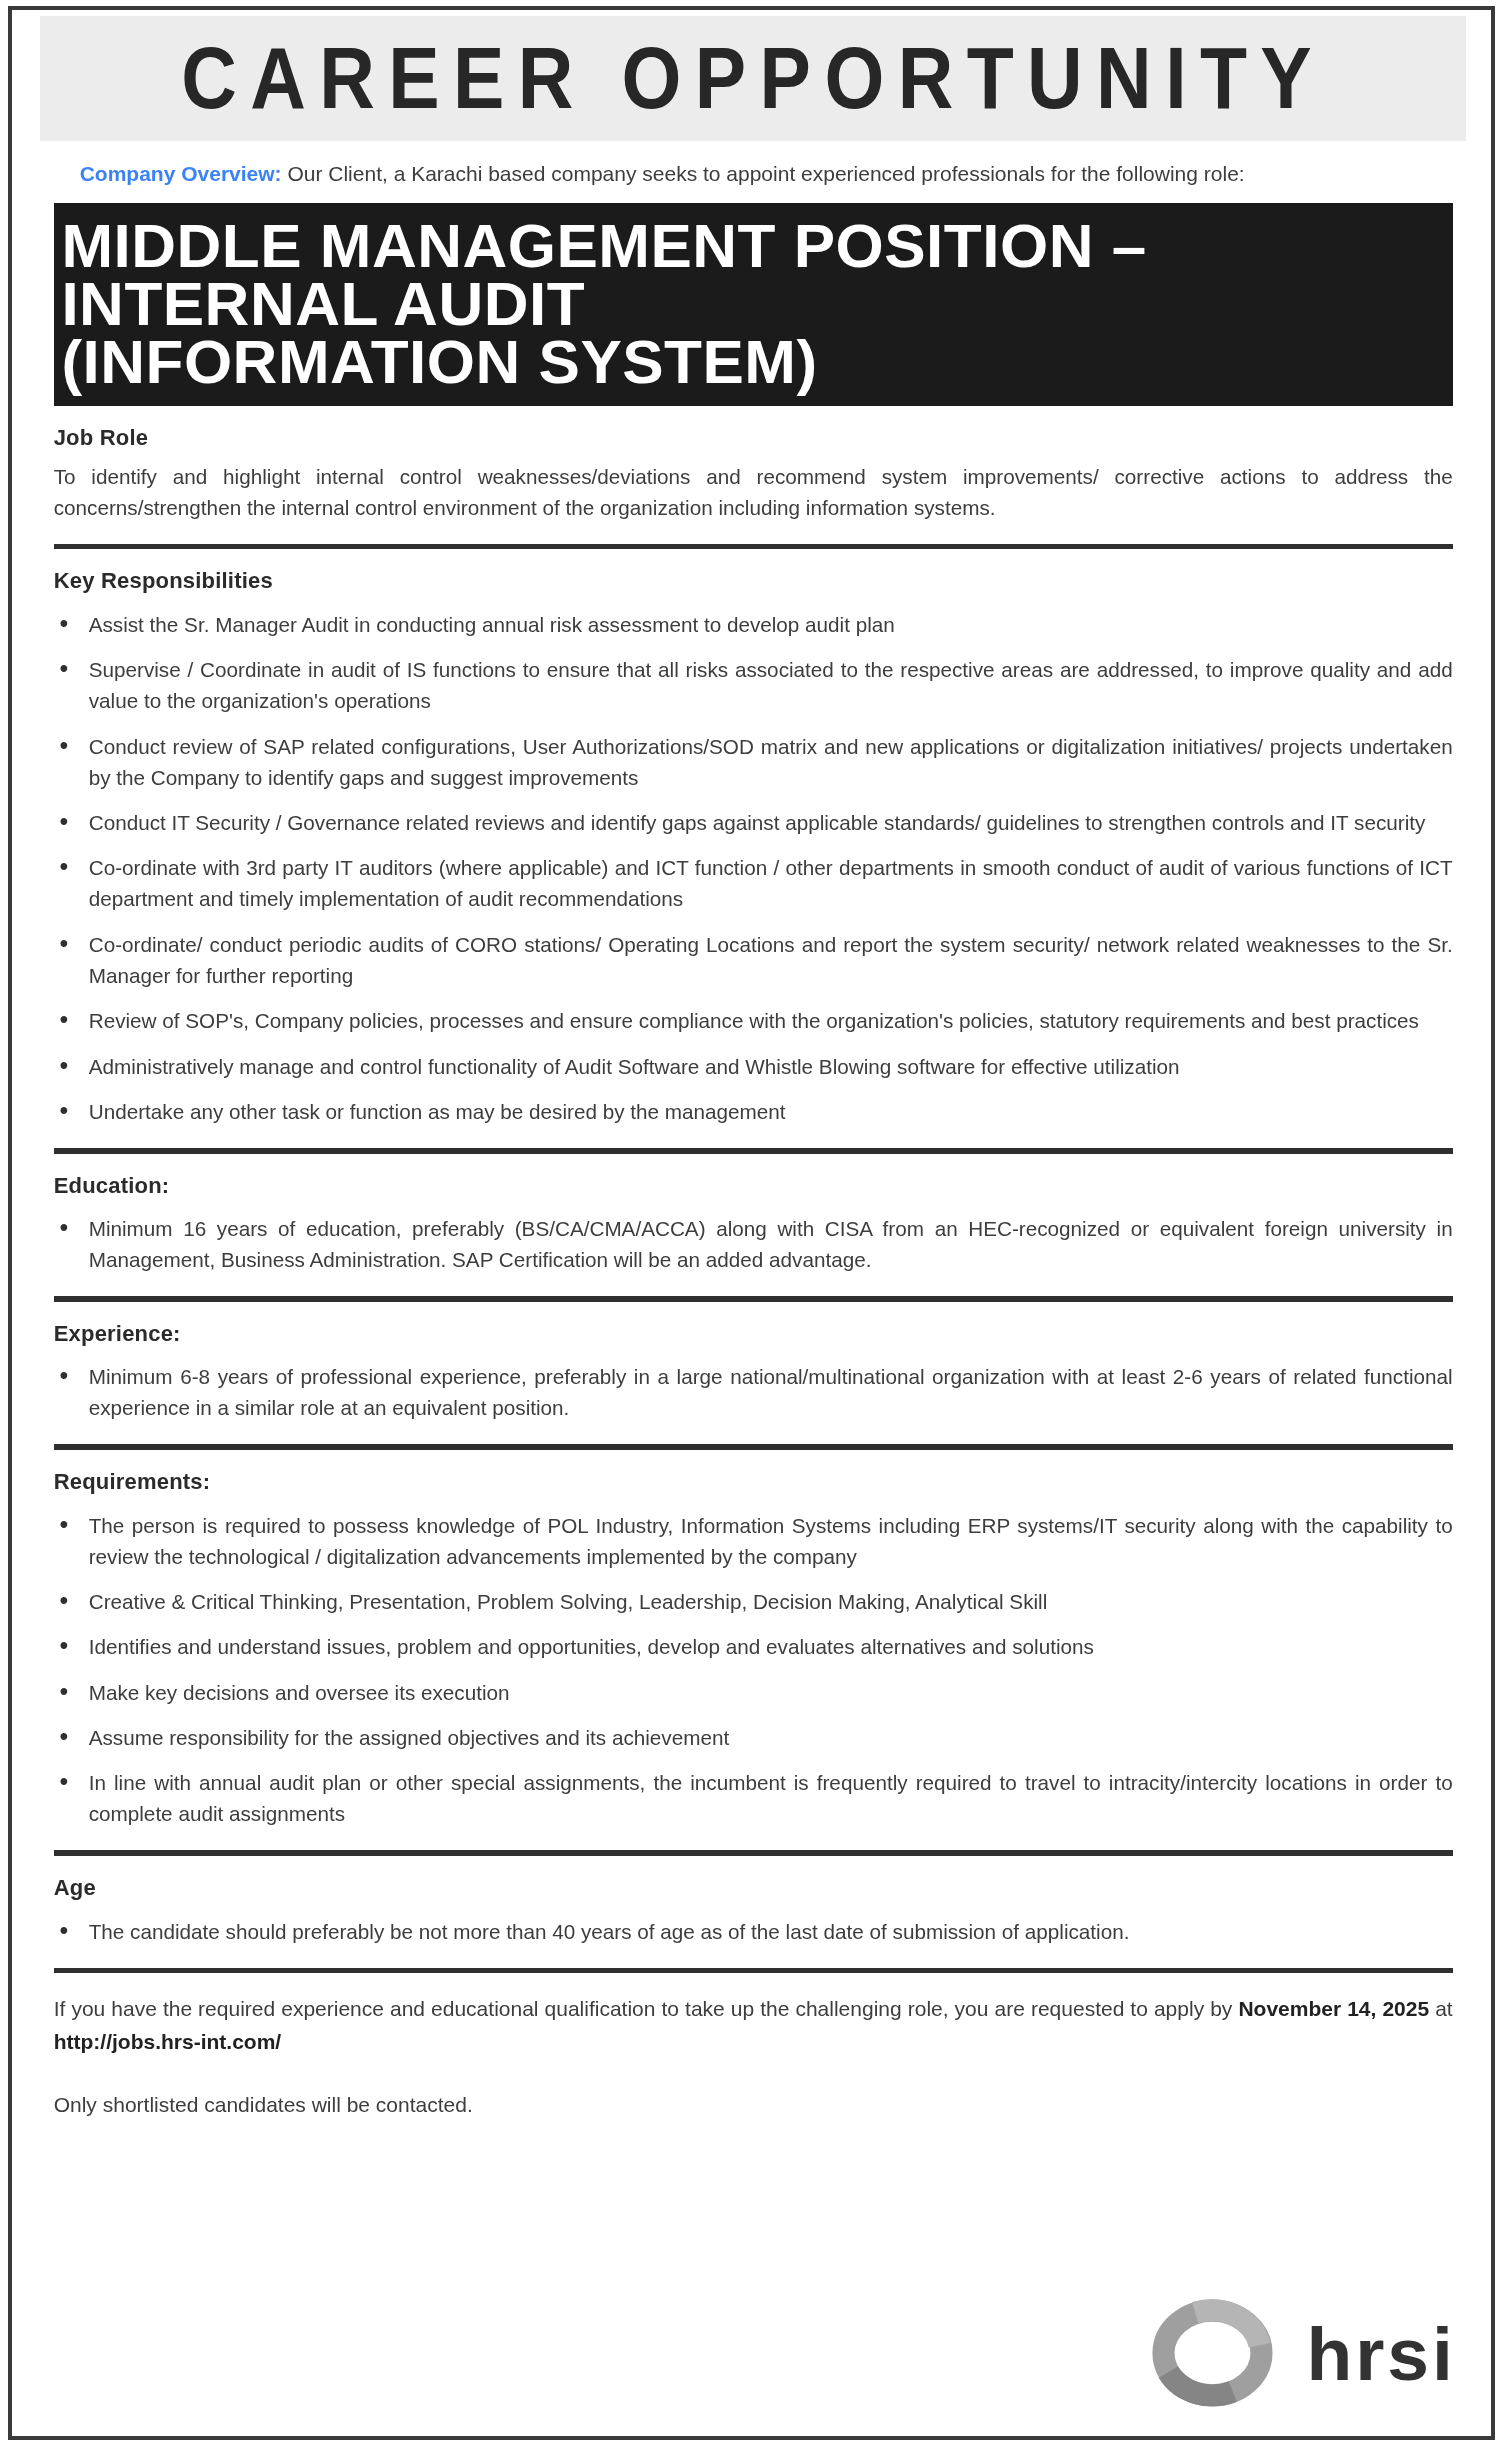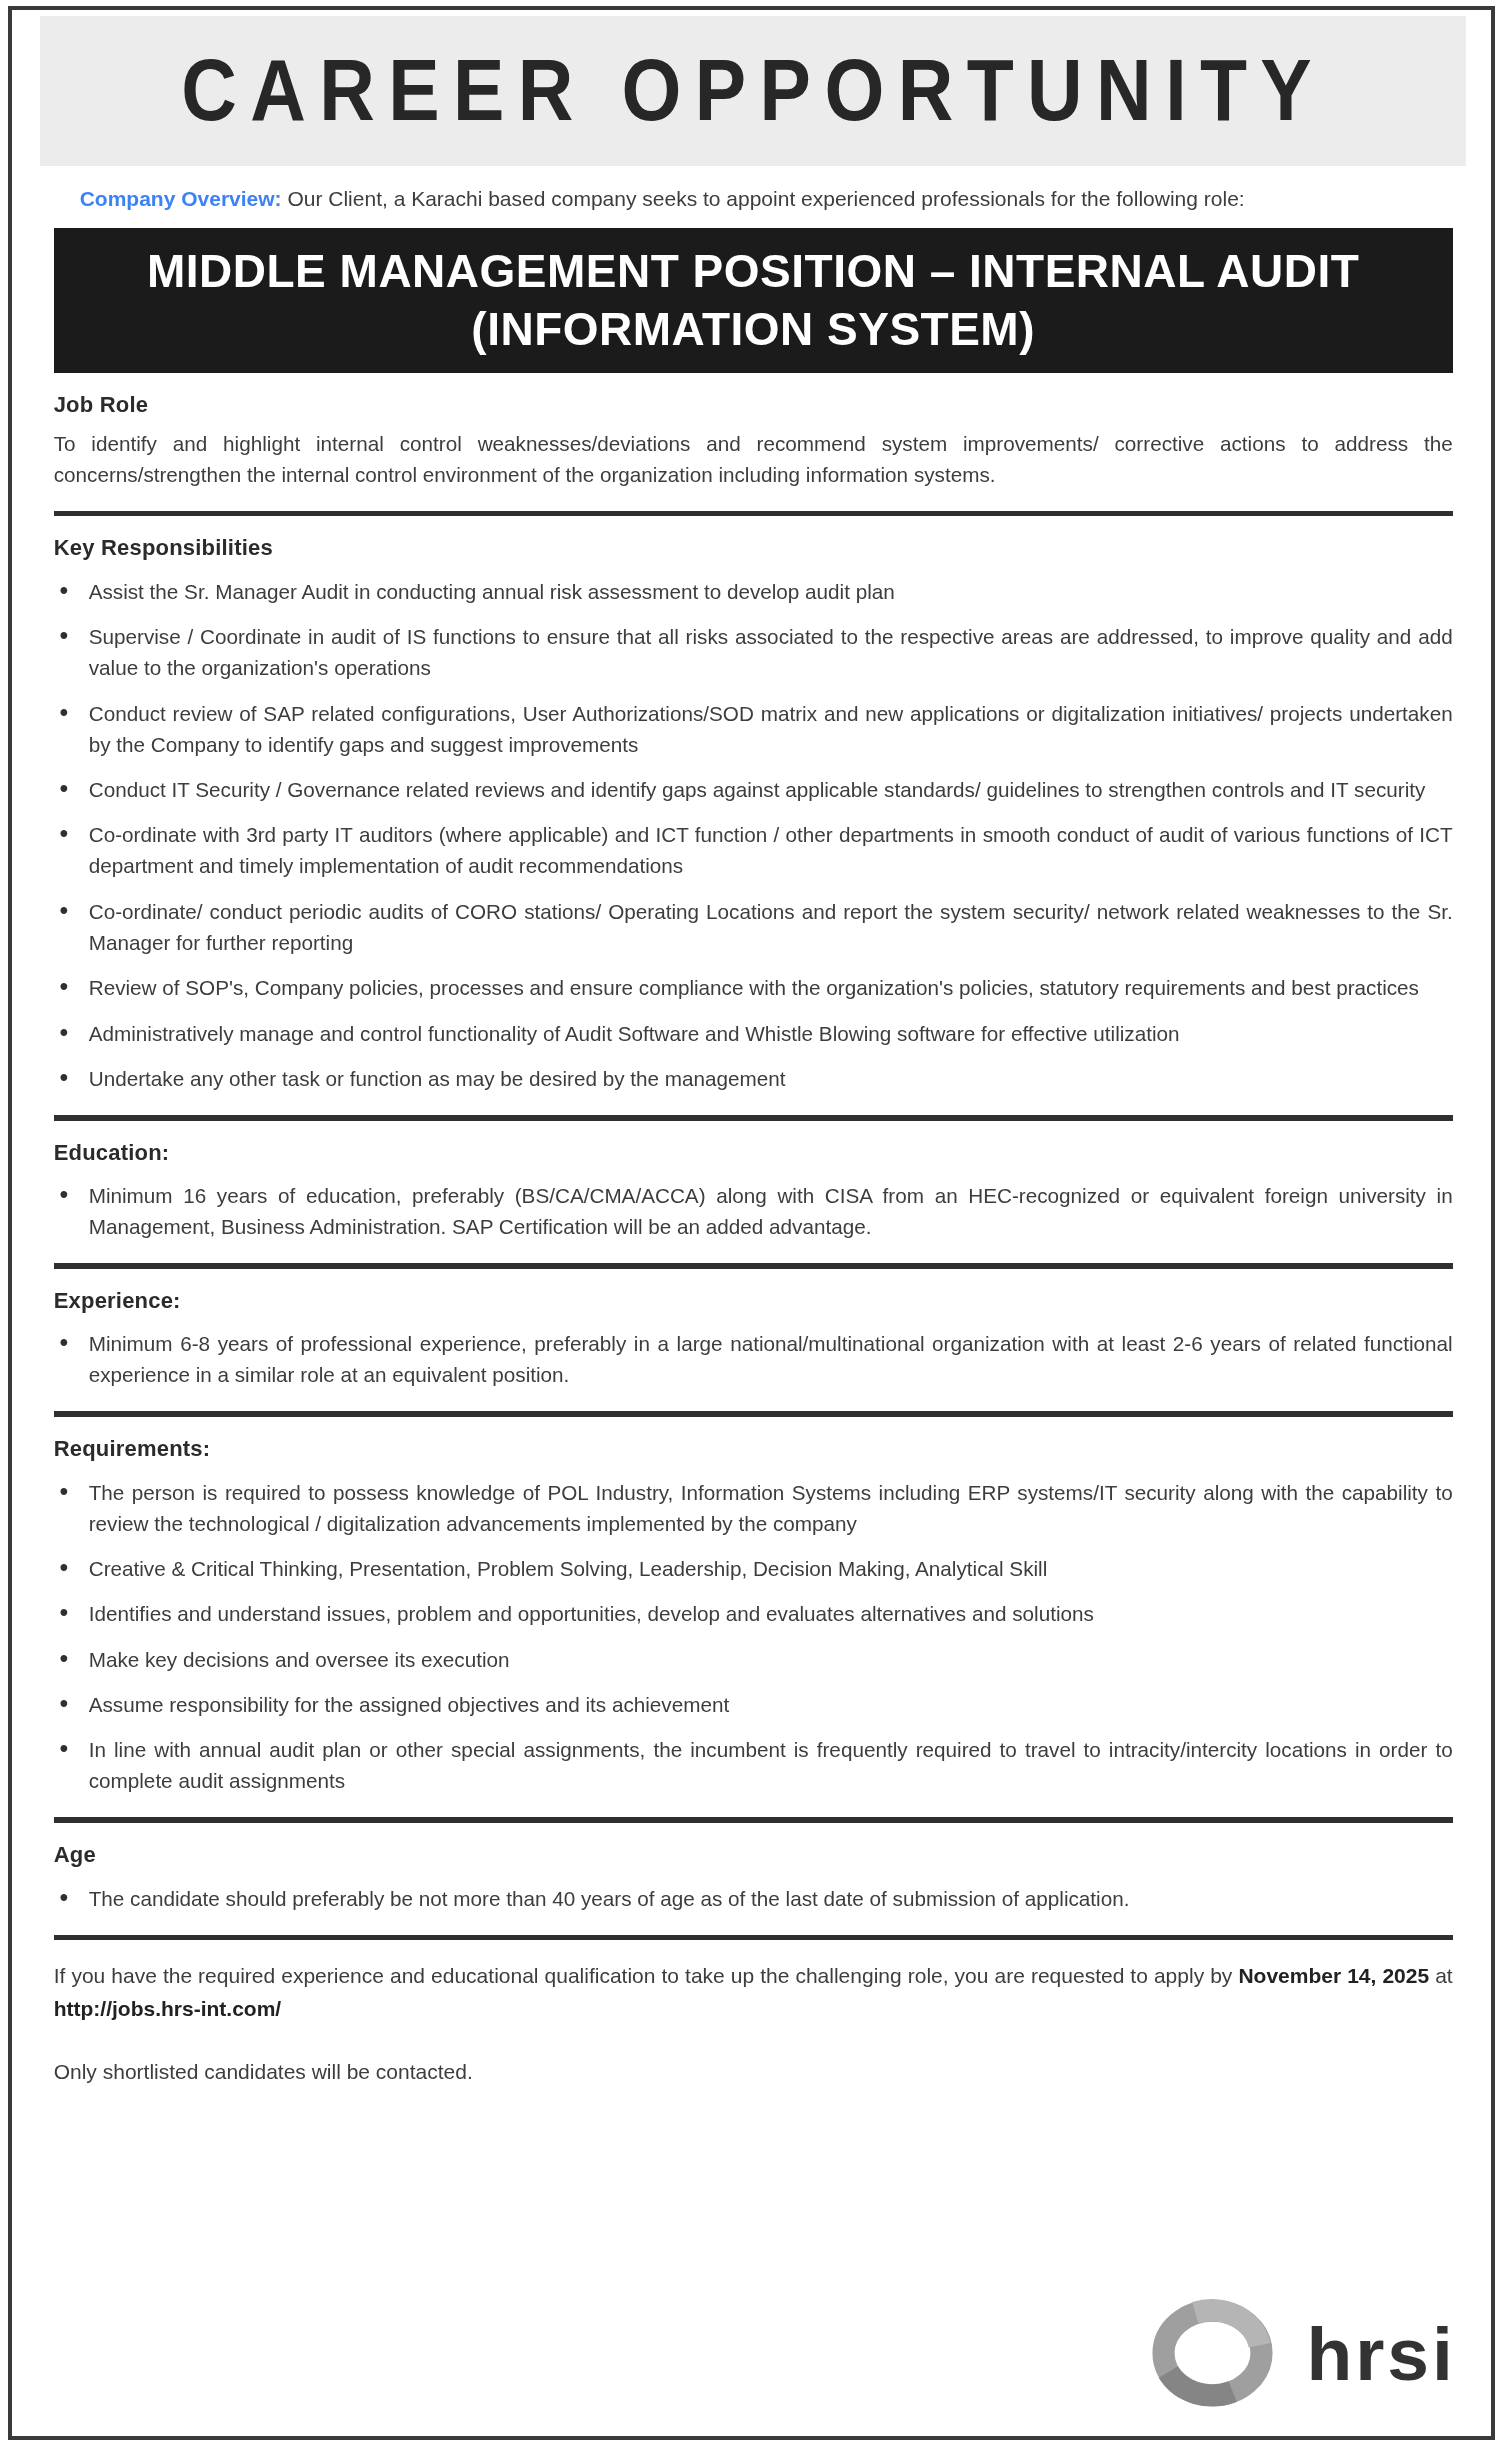--- a/index.html
+++ b/index.html
@@ -18,21 +18,21 @@
     top: 5.8px;
     width: 1487px;
     height: 2434px;
     border: 4.8px solid #3a3a3a;
     box-sizing: border-box;
     padding: 0 38px 0 42px;
     background: #ffffff;
   }
   .title-wrap {
     margin: 5.8px -13.4px 0 -13.4px;
-    height: 150px;
+    height: 125px;
     background: #ececec;
     display: flex;
     align-items: center;
     justify-content: center;
   }
   h1.main-title {
     margin: 0;
     font-size: 77px;
     font-weight: bold;
     color: #272727;
@@ -43,23 +43,23 @@
   p.overview {
     font-size: 21px;
     line-height: 32px;
     margin: 17.3px 0 13.4px 0;
     text-align: justify;
   }
   p.overview strong { color: #3b82f6; margin-left: 26px; }
   .banner {
     background: #1b1b1b;
     color: #ffffff;
-    text-align: center;
-    font-weight: bold;
-    font-size: 46px;
+    text-align: left;
+    font-weight: bold;
+    font-size: 62px;
     line-height: 58px;
     padding: 13.4px 7.7px 15.4px 7.7px;
     letter-spacing: 0.5px;
   }
   h2.sec {
     font-size: 22px;
     font-weight: bold;
     color: #2b2b2b;
     margin: 19px 0 9.6px 0;
     letter-spacing: 0.2px;

